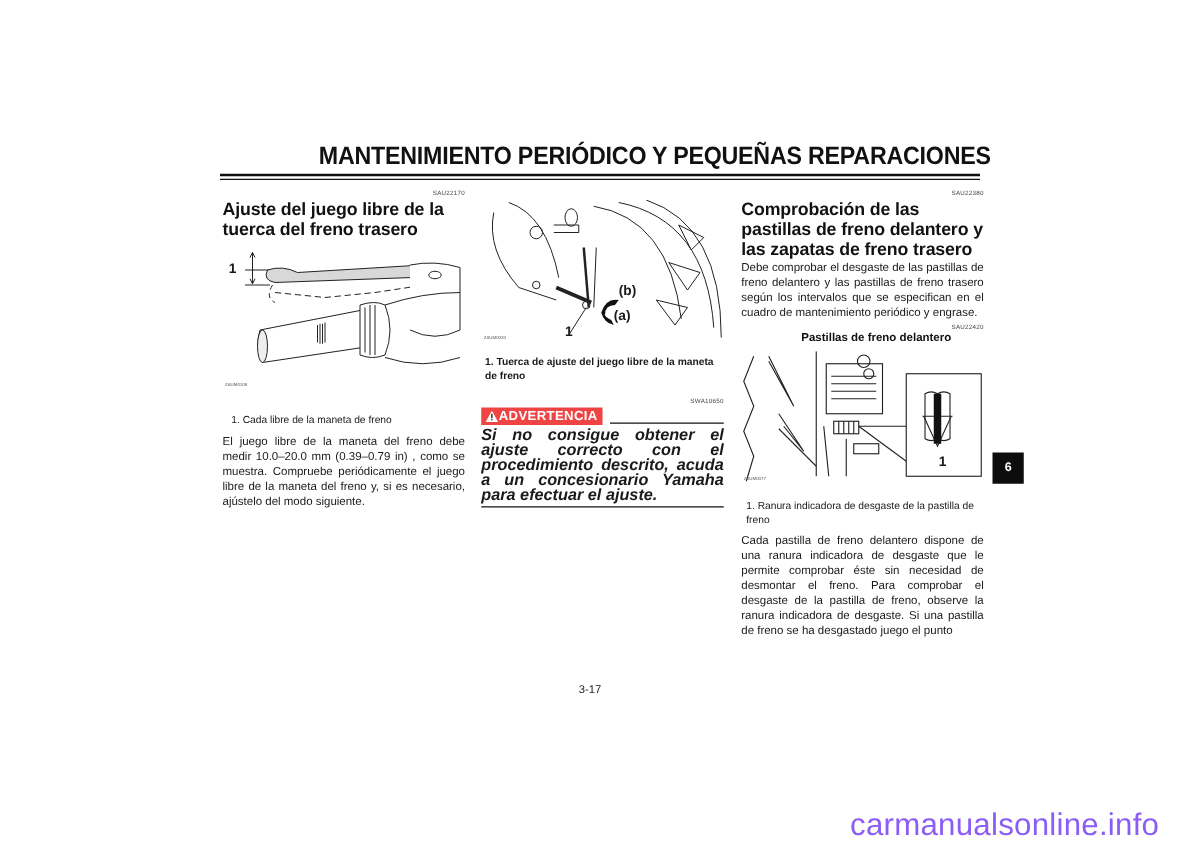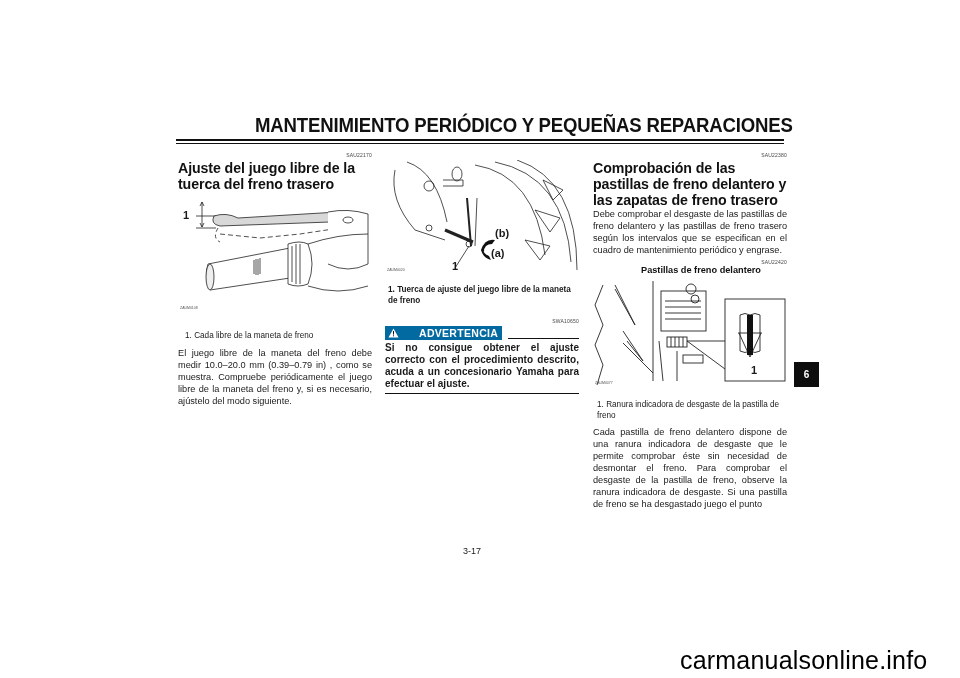--- a/index.html
+++ b/index.html
@@ -9,26 +9,26 @@
   .title-rule2 { position:absolute; left:176px; top:143px; width:608px; height:1px; background:#111; }
   .col { position:absolute; width:194px; }
   .code { font-size:5px; color:#444; text-align:right; letter-spacing:0.2px; }
   .h2 { font-size:14.2px; font-weight:bold; line-height:16px; color:#111; letter-spacing:-0.1px; }
   .h3 { font-size:9.2px; font-weight:bold; color:#111;margin-left:48px; }
   .body { font-size:9.2px; line-height:12px; text-align:justify; color:#1a1a1a; }
   .caption { font-size:8.2px; line-height:11px; color:#1a1a1a; padding-left:7px; text-indent:-0px; }
   .fig { position:relative; }
   .fig-code { position:absolute; font-size:3.5px; color:#555; }
   .warn-head { display:flex; align-items:flex-end; margin-top:2px; }
-  .warn-badge { background:#0369a1; color:#fff; font-size:10.5px; font-weight:bold; padding:1px 4px 1px 3px; display:flex; align-items:center; gap:20px; letter-spacing:0.3px;justify-content:center; }
+  .warn-badge { background:#ef4444; color:#fff; font-size:10.5px; font-weight:bold; padding:1px 4px 1px 3px; display:flex; align-items:center; gap:0; letter-spacing:0.3px;justify-content:center; }
   .warn-line { flex:1; border-bottom:1.5px solid #111; margin-left:6px; margin-bottom:1px; }
-  .warn-body { font-size:10px; font-weight:bold; line-height:12px; text-align:justify; padding-bottom:3px; border-bottom:1.5px solid #111; margin-top:2px; }
+  .warn-body { font-size:13px; font-weight:bold; line-height:12px; text-align:justify; padding-bottom:3px; border-bottom:1.5px solid #111; margin-top:2px;font-style:italic; }
   .page-number { position:absolute; left:463px; top:546px; font-size:9px; color:#222; }
   .side-tab { position:absolute; left:794px; top:362px; width:25px; height:25px; background:#0d0d0d; color:#fff; font-size:10px; font-weight:bold; display:flex; align-items:center; justify-content:center; }
-  .watermark { position:absolute; left:680px; top:646px; font-size:25px; color:#000000; letter-spacing:0.2px; }
+  .watermark { position:absolute; left:680px; top:646px; font-size:25px; color:#8b5cf6; letter-spacing:0.2px; }
 </style>
 </head>
 <body>
 
 <div class="page-title">MANTENIMIENTO PERIÓDICO Y PEQUEÑAS REPARACIONES</div>
 <div class="title-rule1"></div>
 <div class="title-rule2"></div>
 
 <div class="col" style="left:178px; top:152px;">
   <div class="code">SAU22170</div>

